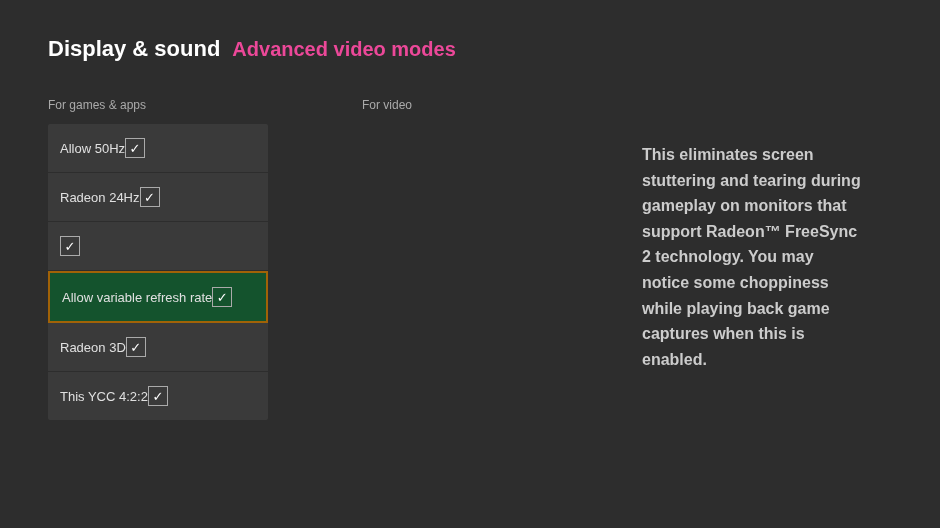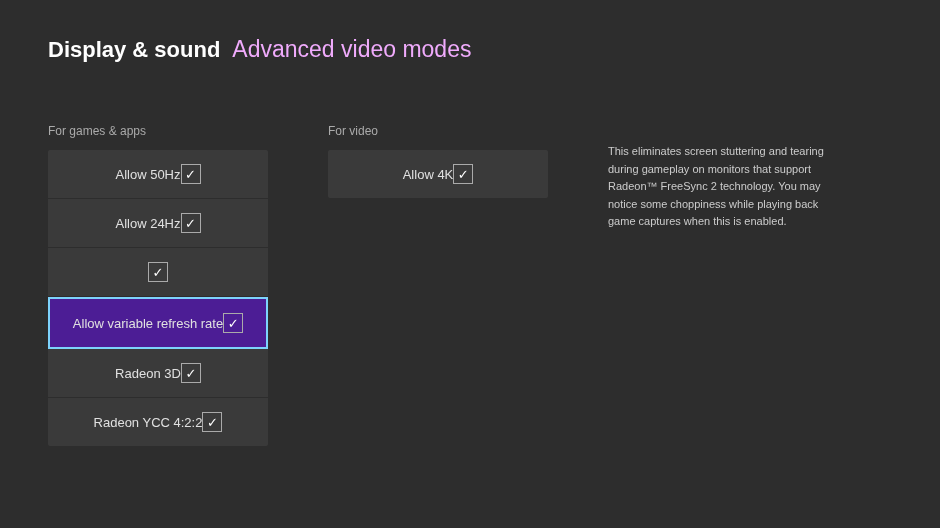--- a/index.html
+++ b/index.html
@@ -26,23 +26,23 @@
       margin-bottom: 36px;
     }
 
     .header-main {
       font-size: 22px;
       font-weight: 700;
       color: #ffffff;
     }
 
     .header-sub {
-      font-size: 23px;
-      font-weight: 400;
-      color: #f0abfc;
+      font-size: 20px;
+      font-weight: 700;
+      color: #ec4899;
     }
 
     .content-area {
       display: flex;
       gap: 40px;
     }
 
     .column {
       display: flex;
       flex-direction: column;
@@ -59,41 +59,41 @@
     .settings-list {
       display: flex;
       flex-direction: column;
       gap: 0;
       width: 220px;
     }
 
     .setting-item {
       display: flex;
       align-items: center;
-      justify-content: center;
+      justify-content: flex-start;
       padding: 14px 12px;
       background-color: #3a3a3a;
       border-bottom: 1px solid #2d2d2d;
       cursor: pointer;
     }
 
     .setting-item:first-child {
       border-top-left-radius: 2px;
       border-top-right-radius: 2px;
     }
 
     .setting-item:last-child {
       border-bottom-left-radius: 2px;
       border-bottom-right-radius: 2px;
       border-bottom: none;
     }
 
     .setting-item.selected {
-      border: 2px solid #7dd3fc;
-      background-color: #4c1d95;
+      border: 2px solid #a16207;
+      background-color: #14532d;
     }
 
     .setting-label {
       font-size: 13px;
       color: #e0e0e0;
       font-weight: 400;
     }
 
     .checkbox-icon {
       width: 20px;
@@ -113,30 +113,29 @@
     }
 
     .description-panel {
       flex: 1;
       padding: 16px 20px;
       max-width: 260px;
       margin-top: 28px;
     }
 
     .description-text {
-      font-size: 11px;
+      font-size: 16px;
       color: #cccccc;
       line-height: 1.6;
-      font-weight: 400;
+      font-weight: 700;
     }
 
     .columns-wrapper {
       display: flex;
-      gap: 60px;
-      margin-top: 25px;
+      gap: 94px;
     }
   </style>
 </head>
 <body>
 
 <div class="page-container">
 
   <div class="header">
     <span class="header-main">Display &amp; sound</span>
     <span class="header-sub">Advanced video modes</span>
@@ -147,48 +146,44 @@
     <div class="columns-wrapper">
 
       <div class="column">
         <div class="column-header">For games &amp; apps</div>
         <div class="settings-list" id="games-apps-list">
             <div class="setting-item">
               <span class="setting-label">Allow 50Hz</span>
               <div class="checkbox-icon checked"></div>
             </div>
             <div class="setting-item">
-              <span class="setting-label">Allow 24Hz</span>
+              <span class="setting-label">Radeon 24Hz</span>
               <div class="checkbox-icon checked"></div>
             </div>
             <div class="setting-item">
               <div class="checkbox-icon checked"></div>
             </div>
             <div class="setting-item selected">
               <span class="setting-label">Allow variable refresh rate</span>
               <div class="checkbox-icon checked"></div>
             </div>
             <div class="setting-item">
               <span class="setting-label">Radeon 3D</span>
               <div class="checkbox-icon checked"></div>
             </div>
             <div class="setting-item">
-              <span class="setting-label">Radeon YCC 4:2:2</span>
+              <span class="setting-label">This YCC 4:2:2</span>
               <div class="checkbox-icon checked"></div>
             </div>
           </div>
       </div>
 
       <div class="column">
         <div class="column-header">For video</div>
         <div class="settings-list" id="system-list">
-            <div class="setting-item">
-              <span class="setting-label">Allow 4K</span>
-              <div class="checkbox-icon checked"></div>
-            </div>
           </div>
       </div>
 
     </div>
 
     <div class="description-panel">
       <p class="description-text">This eliminates screen stuttering and tearing during gameplay on monitors that support Radeon™ FreeSync 2 technology. You may notice some choppiness while playing back game captures when this is enabled.</p>
     </div>
 
   </div>

